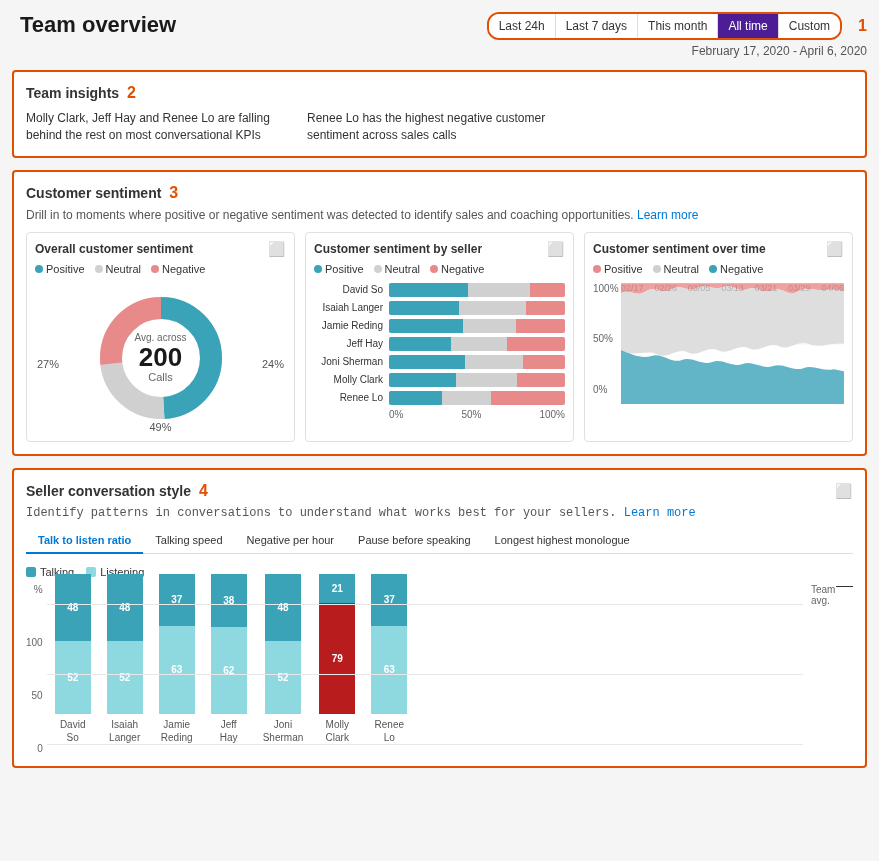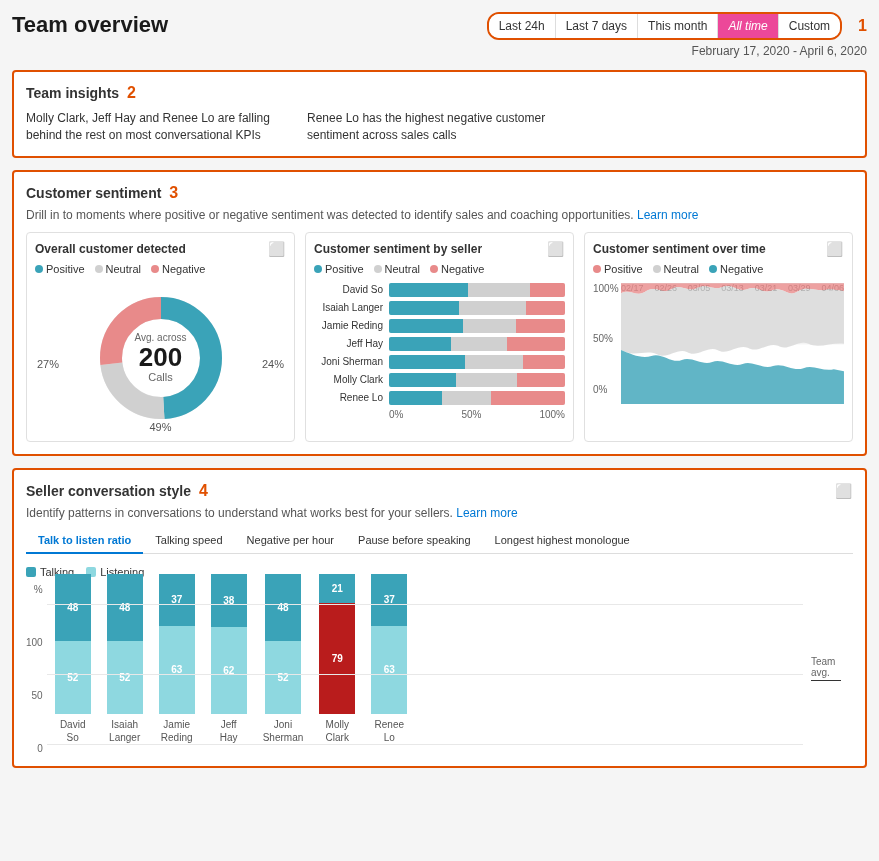--- a/index.html
+++ b/index.html
@@ -1,26 +1,26 @@
 <!DOCTYPE html>
 <html><head>
   <meta charset="utf-8">
   <style>
     * { box-sizing: border-box; margin: 0; padding: 0; }
     body { font-family: 'Segoe UI', Arial, sans-serif; font-size: 13px; background: #f5f5f5; color: #333; }
     .page { width: 879px; min-height: 861px; background: #f5f5f5; padding: 12px; }
 
     
     .header { display: flex; justify-content: space-between; align-items: flex-start; margin-bottom: 12px; }
-    .page-title { font-size: 22px; font-weight: 600; color: #1a1a1a; }
+    .page-title { font-size: 22px; font-weight: 600; color: #1a1a1a; margin-left: 8px; }
     .header-right { display: flex; flex-direction: column; align-items: flex-end; }
     .time-filters { display: flex; gap: 0; border: 2px solid #e05000; border-radius: 12px; overflow: hidden; }
     .time-btn { padding: 5px 10px; border: none; background: #fff; cursor: pointer; font-size: 12px; color: #333; border-right: 1px solid #ddd; }
     .time-btn:last-child { border-right: none; }
-    .time-btn.active { background: #ec4899; color: #fff; font-style: italic; }
+    .time-btn.active { background: #4c1d95; color: #fff; }
     .date-range { font-size: 12px; color: #555; margin-top: 4px; }
     .step-num { color: #e05000; font-size: 16px; font-weight: 700; margin-left: 8px; }
 
     
     .section { background: #fff; border: 2px solid #e05000; border-radius: 4px; margin-bottom: 12px; padding: 12px; }
     .section-title { font-size: 14px; font-weight: 600; margin-bottom: 6px; display: flex; align-items: center; }
 
     
     .insights-grid { display: grid; grid-template-columns: 1fr 1fr 1fr; gap: 16px; margin-top: 8px; }
     .insight-item { font-size: 12px; line-height: 1.4; color: #333; }
@@ -53,21 +53,21 @@
     .bar-seg { height: 100%; }
     .bar-labels { display: flex; justify-content: space-between; font-size: 10px; color: #666; margin-top: 2px; padding-left: 75px; }
 
     
     .area-chart { height: 130px; position: relative; }
     .area-y-labels { position: absolute; left: 0; top: 0; bottom: 18px; display: flex; flex-direction: column; justify-content: space-between; font-size: 10px; color: #666; }
     .area-x-labels { display: flex; justify-content: space-between; font-size: 9px; color: #666; padding-left: 28px; margin-top: 2px; }
     .area-svg { position: absolute; left: 28px; top: 0; right: 0; bottom: 18px; }
 
     
-    .conv-desc { font-size: 12px; color: #555; margin-bottom: 8px; }
+    .conv-desc { font-size: 12px; color: #555; margin-bottom: 8px; font-family: Liberation Mono, monospace; }
     .conv-desc a { color: #0078d4; text-decoration: none; }
     .conv-tabs { display: flex; gap: 0; border-bottom: 1px solid #ddd; margin-bottom: 12px; }
     .conv-tab { padding: 6px 12px; font-size: 11px; cursor: pointer; color: #333; border-bottom: 2px solid transparent; margin-bottom: -1px; }
     .conv-tab.active { color: #0078d4; border-bottom: 2px solid #0078d4; font-weight: 600; }
     .bar-legend { display: flex; gap: 12px; font-size: 11px; margin-bottom: 6px; }
     .bar-legend-item { display: flex; align-items: center; gap: 4px; }
     .legend-sq { width: 10px; height: 10px; border-radius: 2px; }
   </style>
 </head>
 <body>
@@ -110,21 +110,21 @@
       <span class="step-num">3</span>
     </div>
     <div class="sentiment-desc">
       <span>Drill in to moments where positive or negative sentiment was detected to identify sales and coaching opportunities.</span>
       <a href="#">Learn more</a>
     </div>
     <div class="charts-grid">
 
       <div class="chart-box">
         <div class="chart-title-row">
-          <span>Overall customer detected</span>
+          <span>Overall customer sentiment</span>
           <span class="chart-export">⬜</span>
         </div>
         <div class="legend">
           <span><span class="legend-dot" style="background:#3aa3b8;"></span>Positive</span>
           <span><span class="legend-dot" style="background:#d0d0d0;"></span>Neutral</span>
           <span><span class="legend-dot" style="background:#e88a8a;"></span>Negative</span>
         </div>
         <div class="donut-container">
           <svg width="140" height="140" viewBox="0 0 140 140">
 
@@ -352,19 +352,19 @@
     </div>
             <div style="display: flex; flex-direction: column; align-items: center;">
       <div style="display:flex;flex-direction:column;align-items:center;">
         <div style="width:36px;height:52px;background:#3aa3b8;display:flex;align-items:center;justify-content:center;font-size:10px;color:#fff;font-weight:600;">37</div>
         <div style="width:36px;height:88px;background:#8ed8e0;display:flex;align-items:center;justify-content:center;font-size:10px;color:#fff;font-weight:600;">63</div>
       </div>
       <div style="font-size:10px;color:#555;text-align:center;margin-top:4px;line-height:1.3;">Renee<br>Lo</div>
     </div>
           </div>
       </div>
-      <div style="width:50px; display:flex; flex-direction:column; justify-content:center; align-items:flex-start; padding-left:8px; font-size:10px; color:#666;">
+      <div style="width:50px; display:flex; flex-direction:row; justify-content:center; align-items:flex-start; padding-left:8px; font-size:10px; color:#666;">
         <span>Team avg.</span>
         <div style="width:30px; height:1px; background:#333; margin-top:2px;"></div>
       </div>
     </div>
   </div>
 </div>
 
 </body></html>

